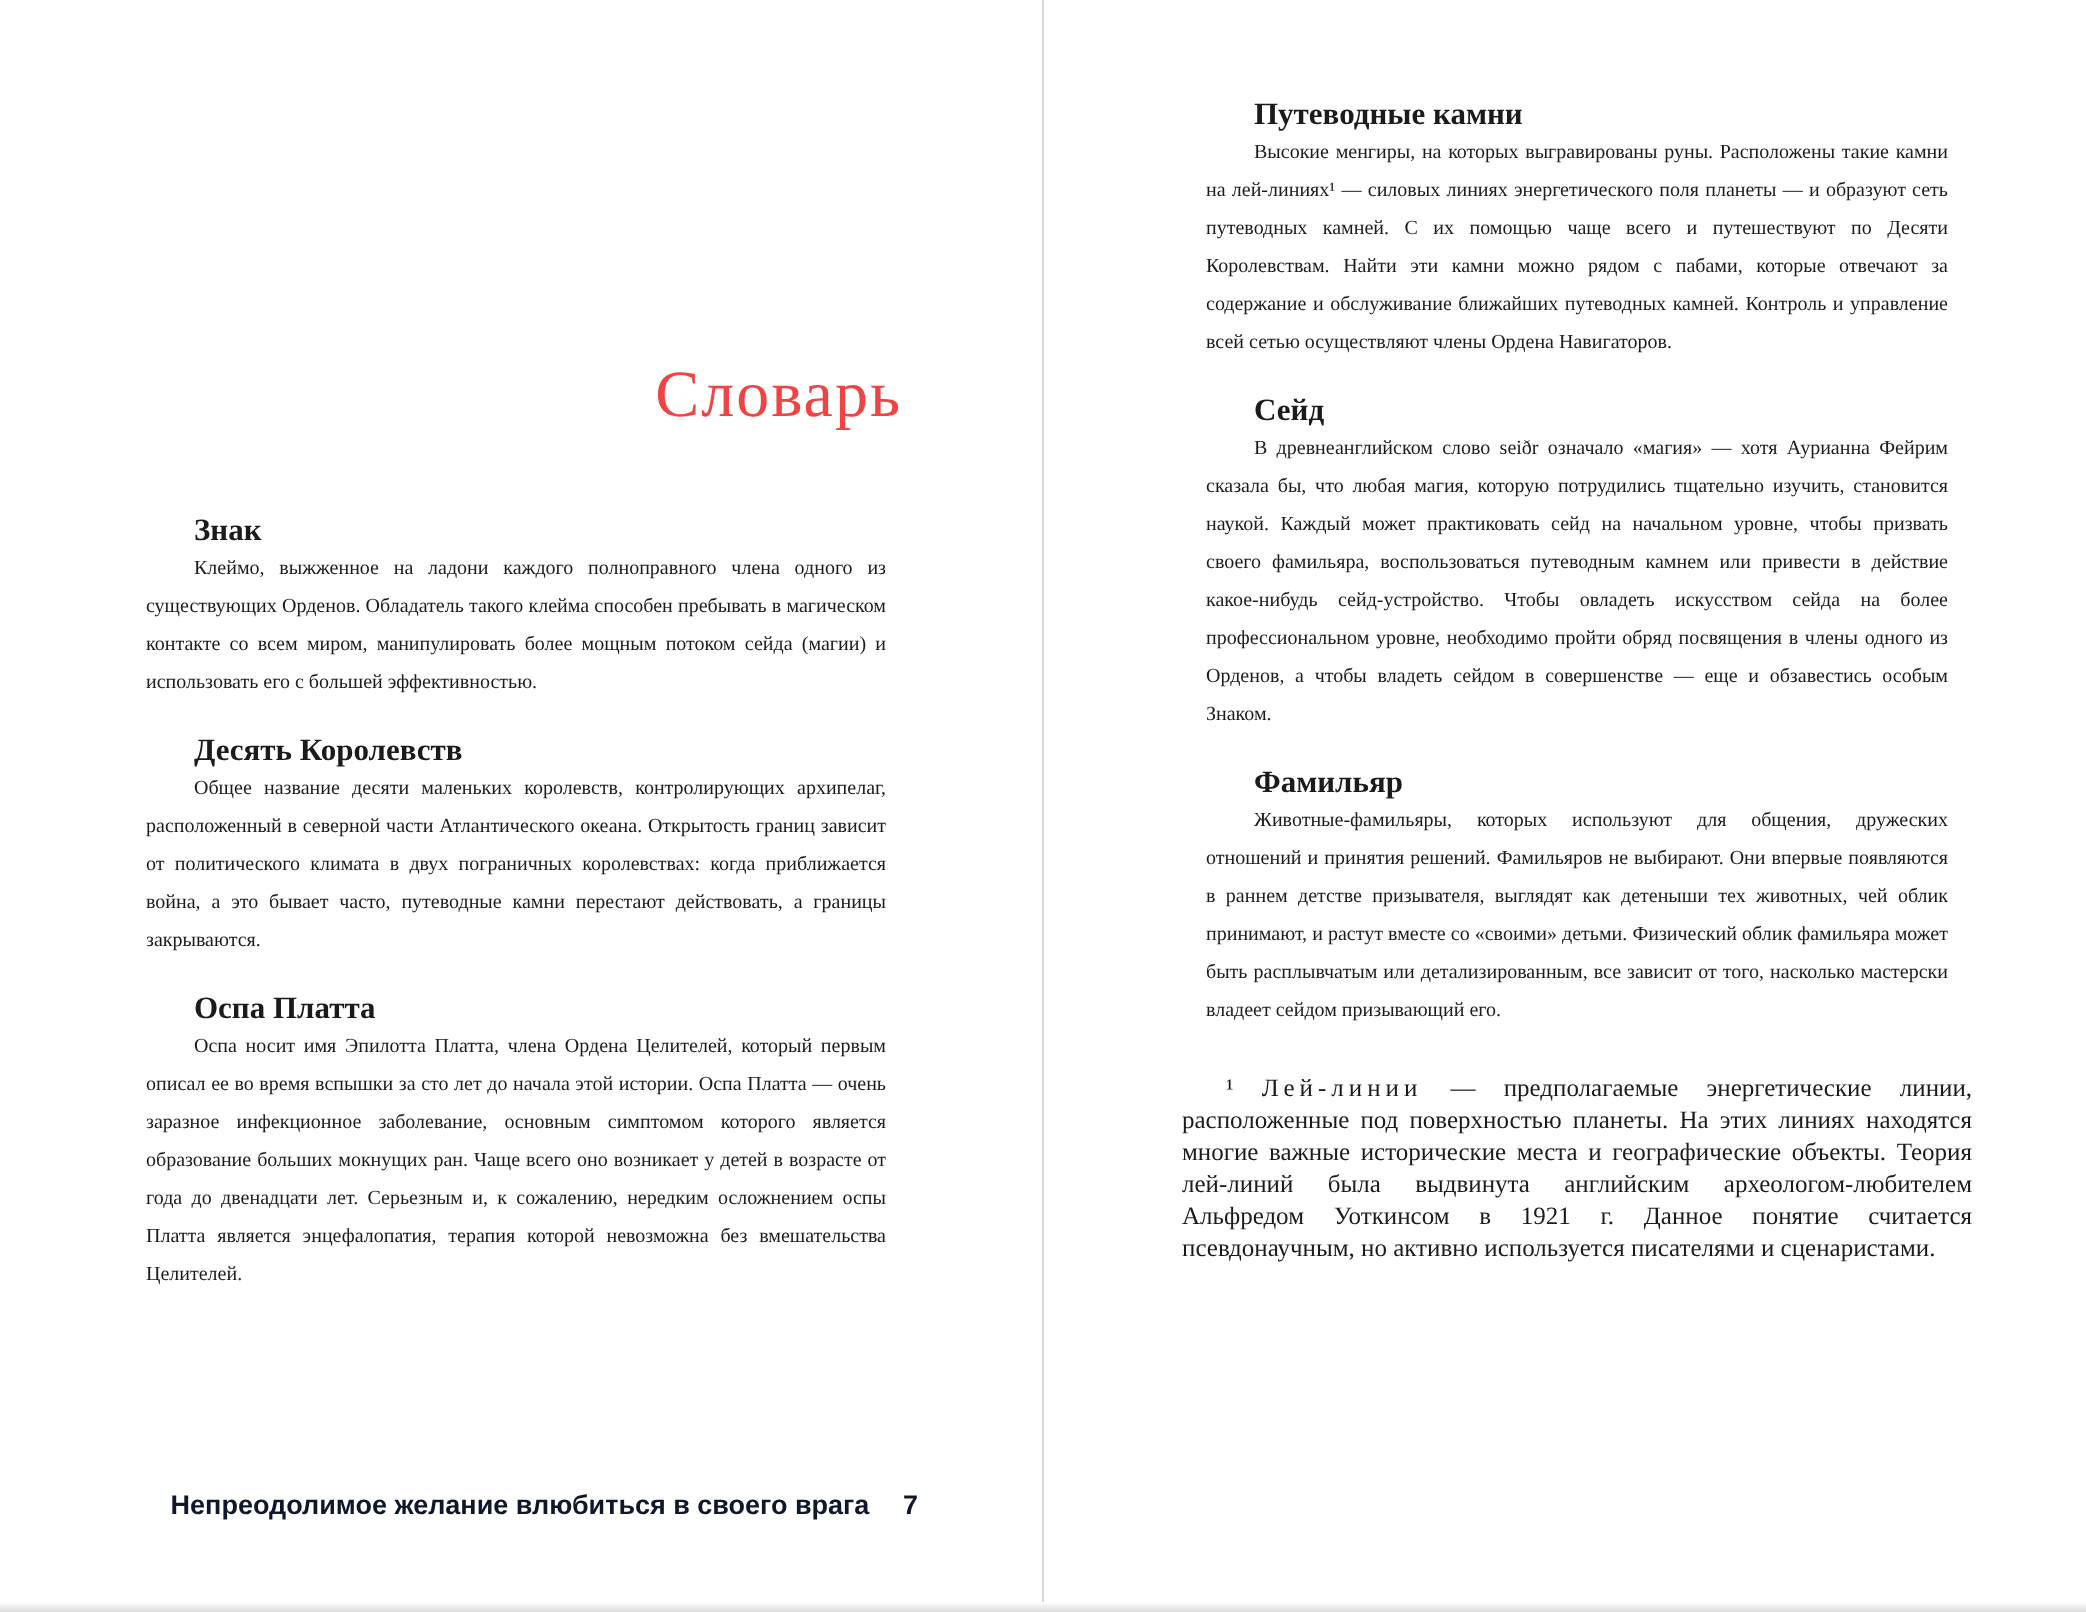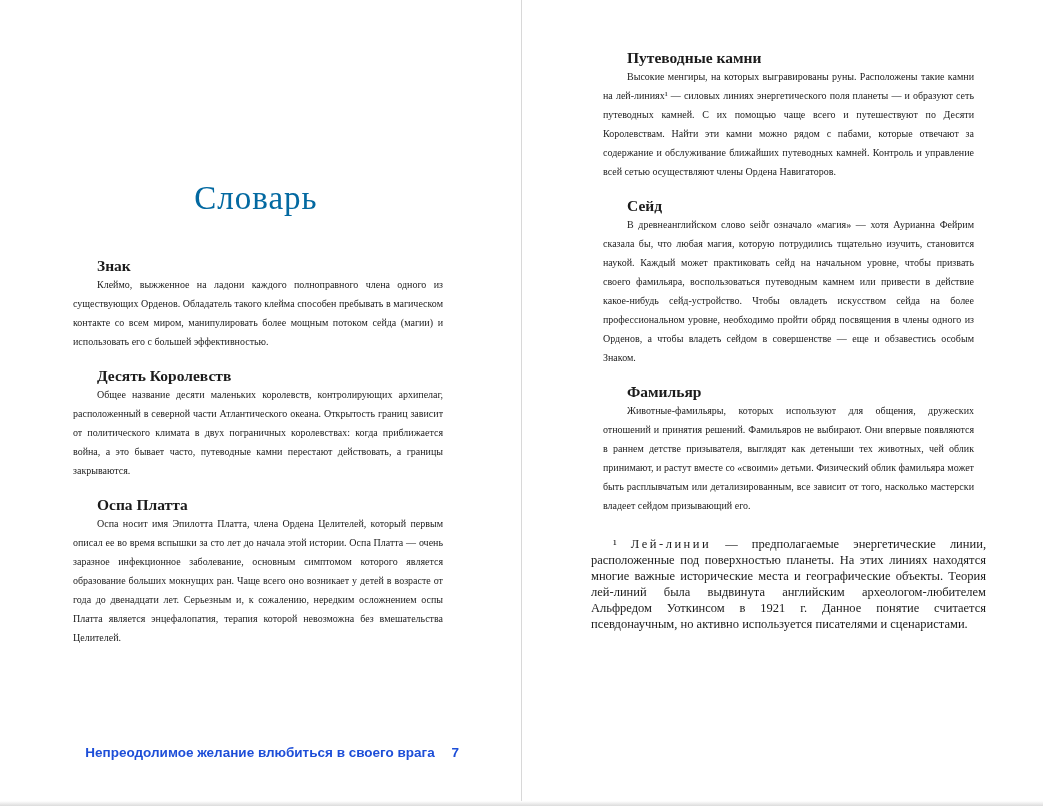--- a/index.html
+++ b/index.html
@@ -23,26 +23,26 @@
 
     .bottom-edge {
       position: absolute;
       left: 0; right: 0; bottom: 0;
       height: 5px;
       background: linear-gradient(to bottom, #ffffff, #dcdcdc);
     }
 
     .glossary-title {
       margin: 180px 4px 38px 0;
-      text-align: center;
+      text-align: right;
       font-weight: 400;
       font-size: 33px;
       letter-spacing: 1px;
       line-height: 1.15;
-      color: #0369a1;
+      color: #ef4444;
     }
 
     .entry { margin: 12px; }
     .entry + .entry { margin-top: 15px; }
 
     .term {
       margin: 0;
       font-size: 15.5px;
       font-weight: 700;
       line-height: 19px;
@@ -58,21 +58,21 @@
       -webkit-hyphens: auto;
     }
 
     .page-footer {
       position: absolute;
       left: 61px; right: 62px; bottom: 46px;
       text-align: center;
       font-family: "Liberation Sans", "DejaVu Sans", sans-serif;
       font-weight: 700;
       font-size: 13.5px;
-      color: #1d4ed8;
+      color: #0f172a;
     }
     .page-number { position: absolute; right: 0; top: 0; }
 
     .footnote {
       margin: 21px 0 0;
       font-size: 12.5px;
       line-height: 16px;
       text-align: justify;
       text-indent: 22px;
       hyphens: auto;

